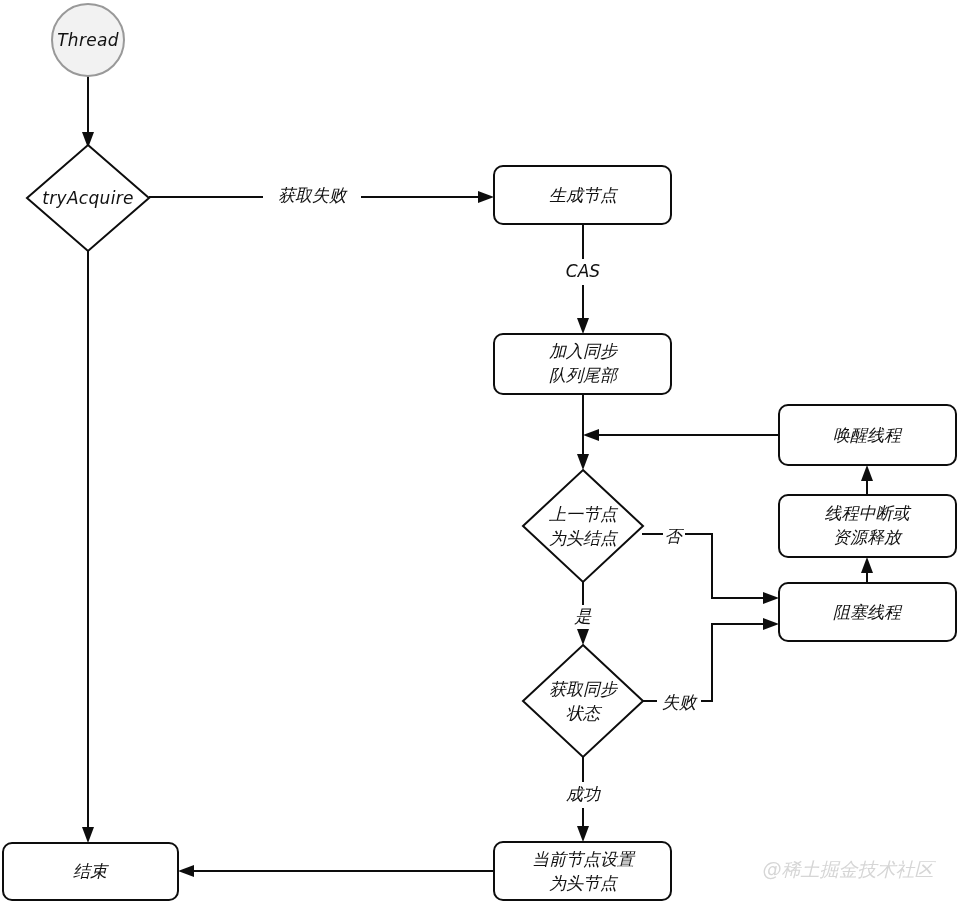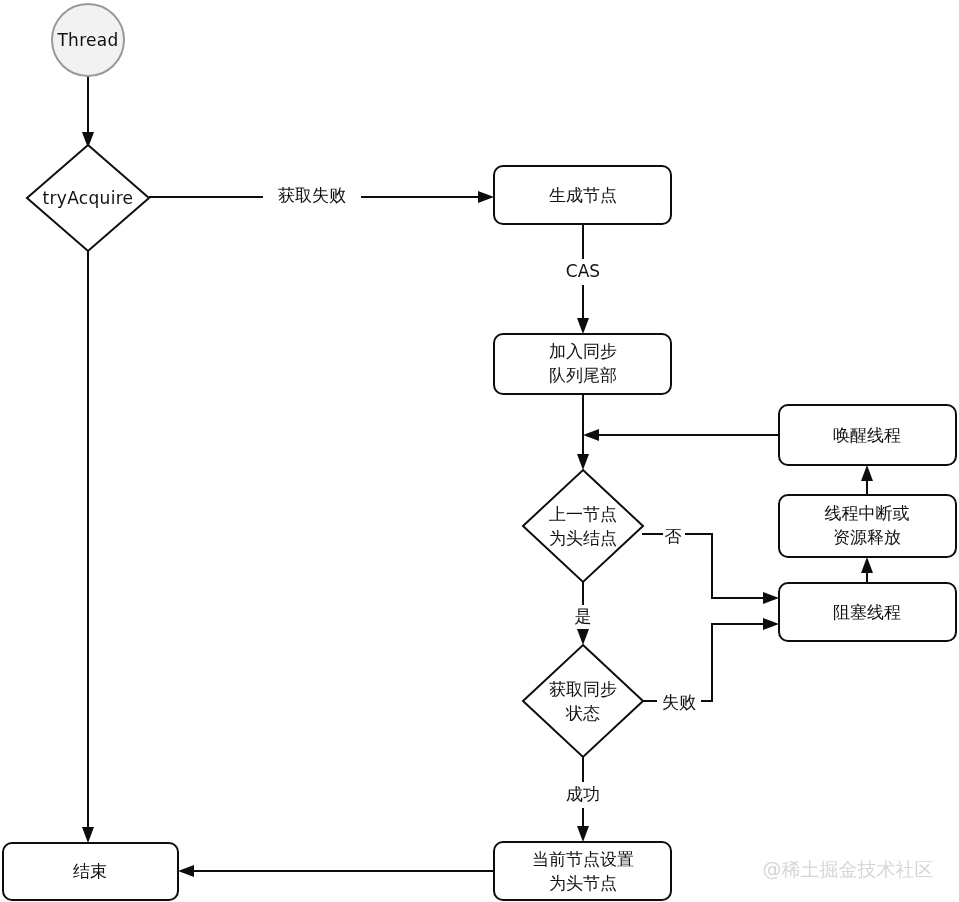--- a/index.html
+++ b/index.html
@@ -10,20 +10,21 @@
   body {
     width: 959px;
     height: 902px;
     font-family: "DejaVu Sans", "Liberation Sans", sans-serif;
     overflow: hidden;
   }
   #flow-root {
     position: relative;
     width: 959px;
     height: 902px;
+    font-style: italic;
   }
   svg#flow-svg {
     position: absolute;
     top: 0;
     left: 0;
     width: 959px;
     height: 902px;
     display: block;
   }
   .node-shape {

